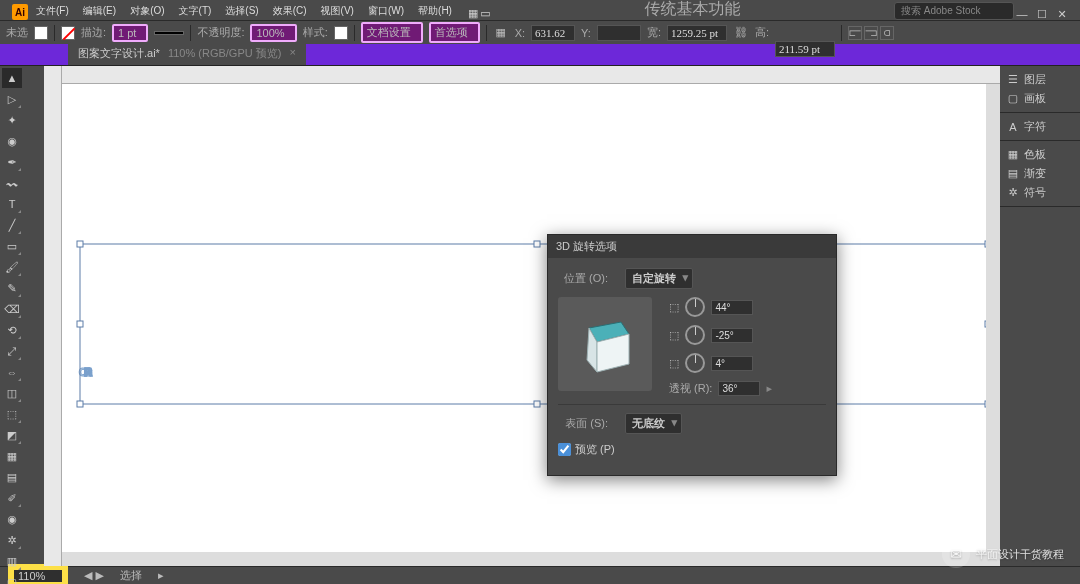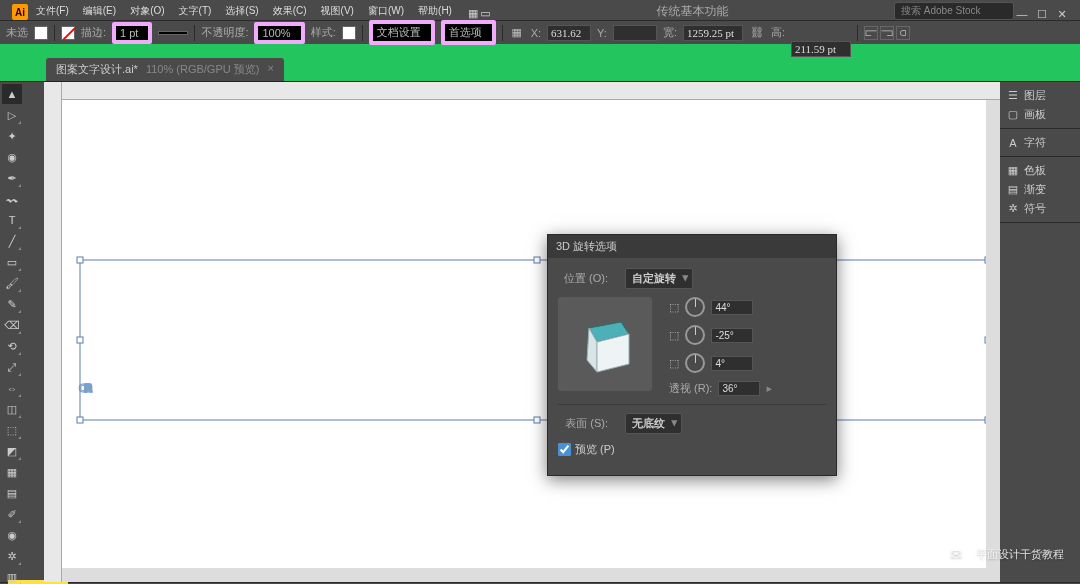--- a/index.html
+++ b/index.html
@@ -2,42 +2,42 @@
 <html><head>
 <meta charset="utf-8">
 <style>
 * { margin: 0; padding: 0; box-sizing: border-box; font-family: "Microsoft YaHei", sans-serif; font-size: 11px; }
 body { background: #323232; width: 1080px; height: 584px; overflow: hidden; position: relative; color: #ccc; }
 
 
 .menubar { height: 20px; background: #4a4a4a; display: flex; align-items: flex-end; padding: 0 12px; gap: 2px; }
 .ai-logo { width: 16px; height: 16px; background: #ff9a00; color: #300; display: flex; align-items: center; justify-content: center; font-weight: bold; font-size: 10px; border-radius: 2px; }
 .menu-item { padding: 2px 6px; color: #ddd; font-size: 10px; cursor: pointer; }
-.title-center { flex: 1; text-align: center; color: #aaa; font-size: 12px; }
+.title-center { flex: 1; text-align: center; color: #aaa; font-size: 16px; }
 .win-btns { display: flex; gap: 8px; }
 .win-btn { width: 12px; height: 12px; display: flex; align-items: center; justify-content: center; color: #ccc; cursor: pointer; }
 .search-box { background: #2a2a2a; border: 1px solid #555; border-radius: 3px; padding: 1px 6px; width: 120px; font-size: 10px; color: #888; }
 
 
 .options-bar { height: 24px; background: #4a4a4a; border-top: 1px solid #2a2a2a; display: flex; align-items: center; padding: 0 6px; gap: 6px; color: #bbb; font-size: 9px; }
 .opt-label { color: #aaa; }
-.opt-dropdown { background: #000000; border: 4px solid #f0abfc; padding: 1px 10px 1px 4px; border-radius: 2px; position: relative; }
+.opt-dropdown { background: #701a75; border: 2px solid #f0abfc; padding: 1px 10px 1px 4px; border-radius: 2px; position: relative; }
 .opt-input { background: #2f2f2f; border: 1px solid #555; padding: 1px 3px; width: 44px; color: #ddd; font-family: Liberation Serif, serif; }
 .opt-sep { width: 1px; height: 16px; background: #2a2a2a; }
 .opt-icon { width: 16px; height: 16px; display: inline-flex; align-items: center; justify-content: center; }
 .stroke-preview { width: 30px; height: 4px; background: #000; border: 1px solid #666; }
 .swatch { width: 14px; height: 14px; border: 1px solid #666; }
 .swatch.white { background: #fff; }
 .swatch.none { background: #fff; position: relative; }
 .swatch.none::after { content: ""; position: absolute; left: -1px; top: 6px; width: 16px; height: 2px; background: red; transform: rotate(-45deg); }
 .align-grp { display: flex; gap: 2px; }
 .align-ic { width: 14px; height: 14px; border: 1px solid #666; display: flex; align-items: center; justify-content: center; }
 
 
-.doc-tabs { height: 38px; background: #22c55e; display: flex; align-items: flex-end; padding-left: 46px; border-bottom: 1px solid #222; }
+.doc-tabs { height: 22px; background: #6d28d9; display: flex; align-items: flex-end; padding-left: 68px; border-bottom: 1px solid #222; }
 .doc-tab { background: #4a4a4a; padding: 4px 10px; font-size: 10px; color: #ccc; border-top-left-radius: 3px; border-top-right-radius: 3px; display: flex; gap: 8px; }
 .doc-tab .x { color: #888; cursor: pointer; }
 
 
 .workspace { display: flex; height: calc(584px - 20px - 24px - 22px - 18px); }
 .toolbox { width: 44px; background: #4a4a4a; display: flex; flex-wrap: wrap; padding: 2px; gap: 1px; align-content: flex-start; }
 .tool { width: 20px; height: 20px; display: flex; align-items: center; justify-content: center; color: #ccc; cursor: pointer; position: relative; }
 .tool.active { background: #2a2a2a; }
 .tool .corner { position: absolute; right: 1px; bottom: 1px; width: 0; height: 0; border-left: 3px solid transparent; border-bottom: 3px solid #888; }
 

